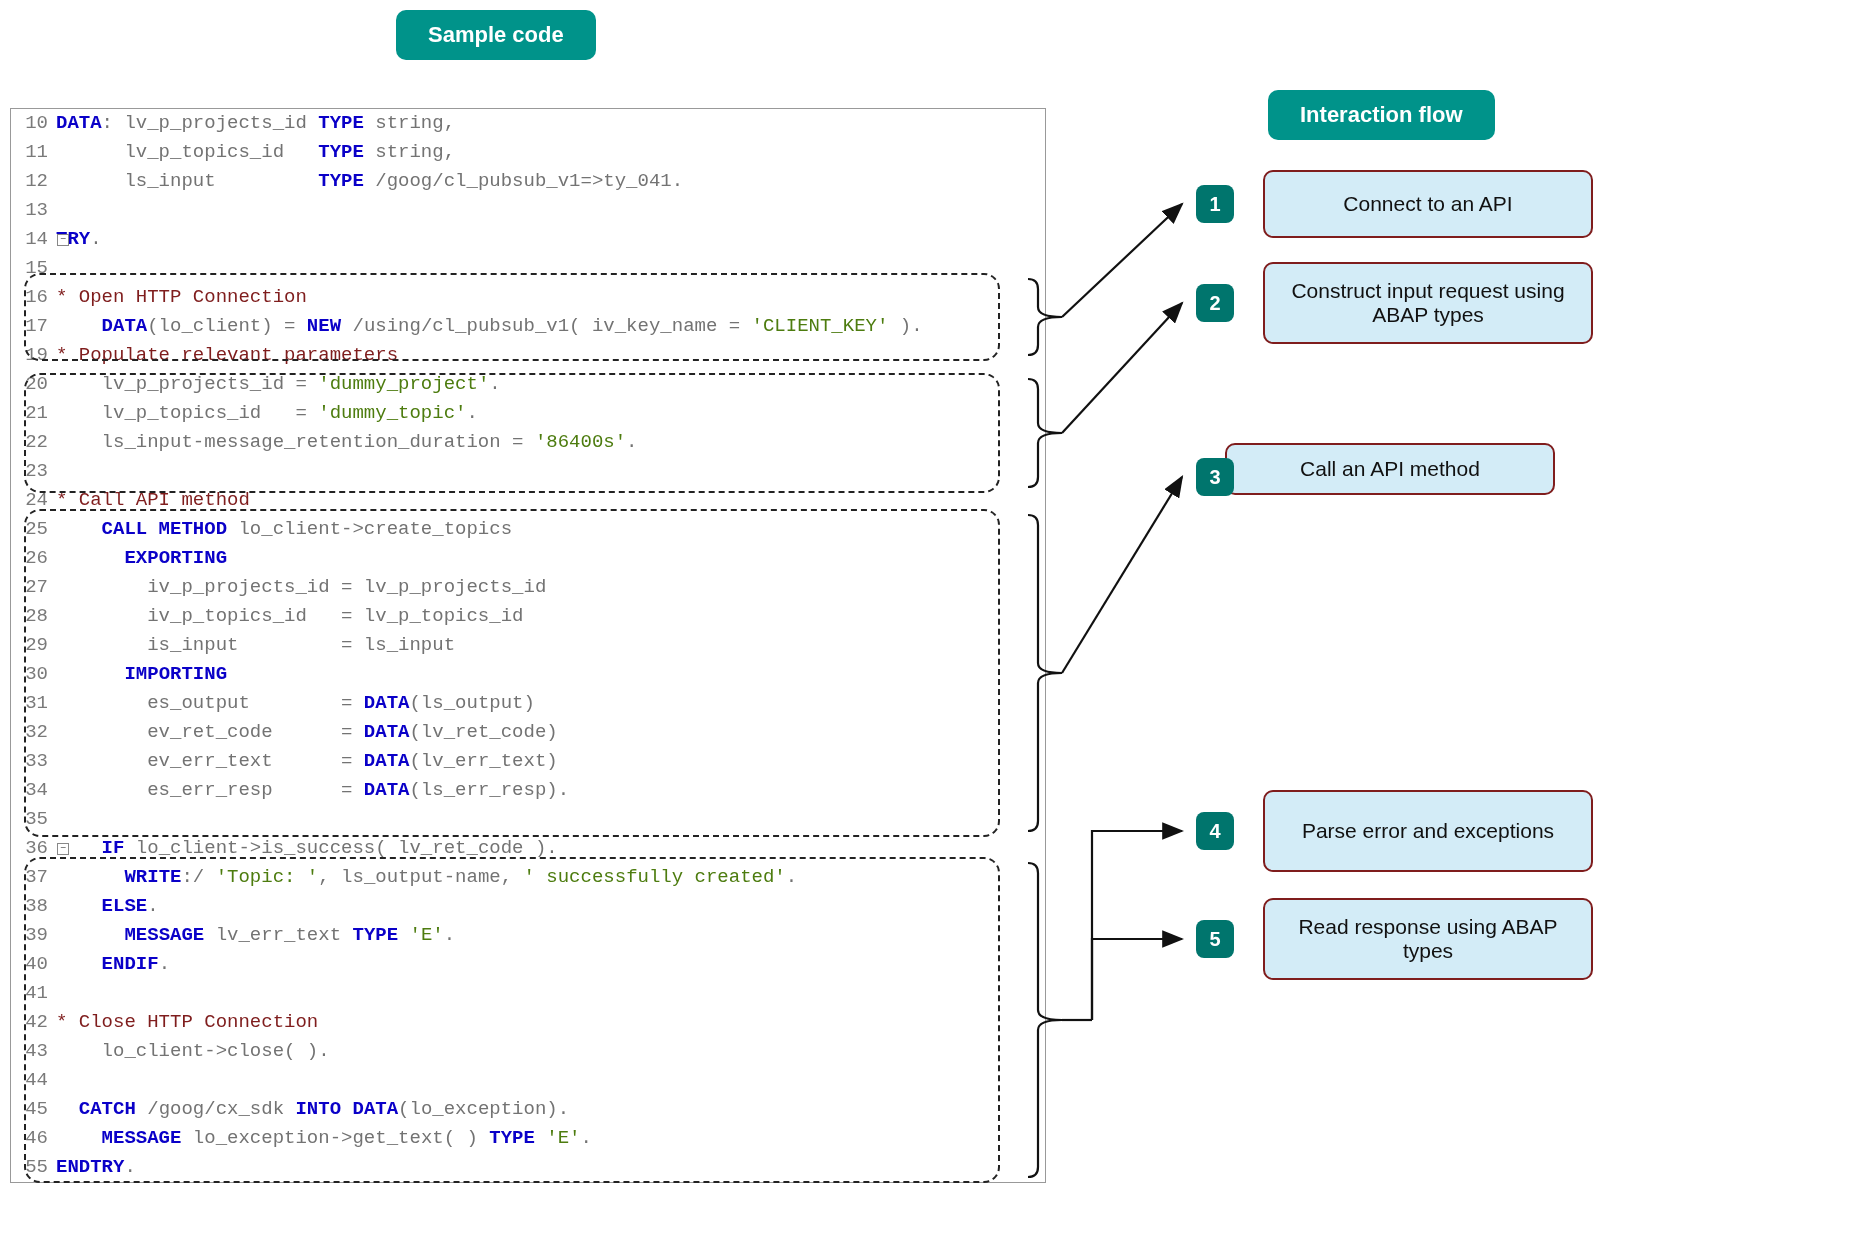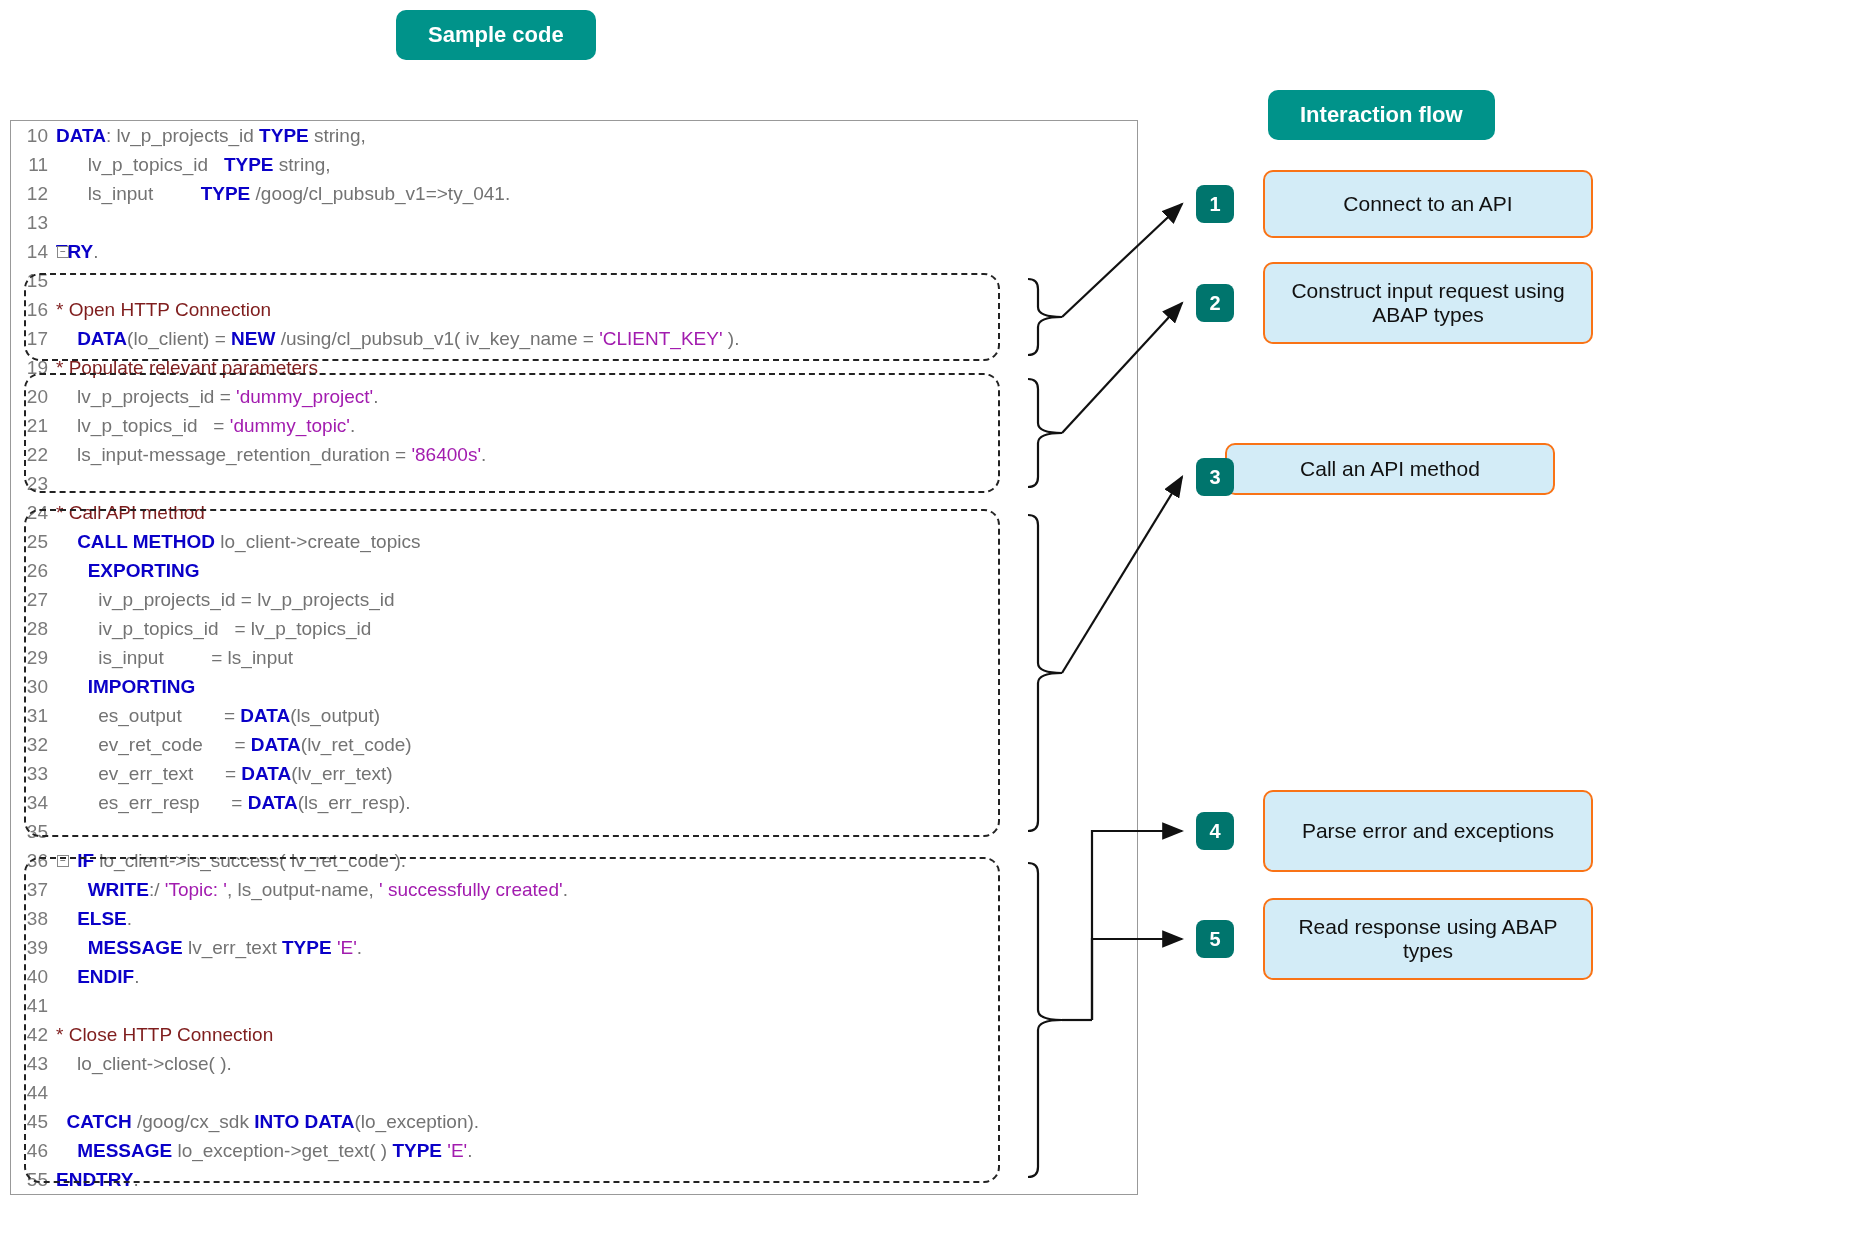--- a/index.html
+++ b/index.html
@@ -16,25 +16,25 @@
   background: #00938a;
   color: #fff;
   padding: 12px 32px;
   border-radius: 10px;
   font-weight: 700;
   font-size: 22px;
 }
 .code-panel {
   position: absolute;
   left: 10px;
-  top: 120px;
-  width: 1128px;
+  top: 108px;
+  width: 1036px;
   border: 1px solid #999;
   background: #fff;
-  font-family: Liberation Sans, sans-serif;
+  font-family: Liberation Mono, monospace;
   font-size: 19px;
   line-height: 29px;
 }
 .code-row { display: flex; position: relative; }
 .gutter {
   width: 45px;
   text-align: right;
   color: #7a7a7a;
   padding-right: 8px;
   font-size: 19px;
@@ -47,34 +47,34 @@
   border: 1px solid #888;
   background: #fff;
   top: 9px;
   font-size: 10px;
   line-height: 9px;
   text-align: center;
   color: #555;
 }
 .tok-kw    { color: #0a00c8; font-weight: 700; }
 .tok-id    { color: #737373; }
-.tok-str   { color: #a21caf; margin-top: 6px; }
+.tok-str   { color: #4d7c0f; margin-top: 6px; }
 .tok-cmt   { color: #7f1d1d; }
 
 .group-box {
   position: absolute;
   border: 2px dashed #222;
   border-radius: 16px;
   pointer-events: none;
 }
 
 .flow-box {
   position: absolute;
   background: #d3ecf7;
-  border: 2px solid #f97316;
+  border: 2px solid #7f1d1d;
   border-radius: 10px;
   width: 330px;
   display: flex;
   align-items: center;
   justify-content: center;
   text-align: center;
   font-size: 21px;
   color: #111;
   padding: 8px 12px;
 }

